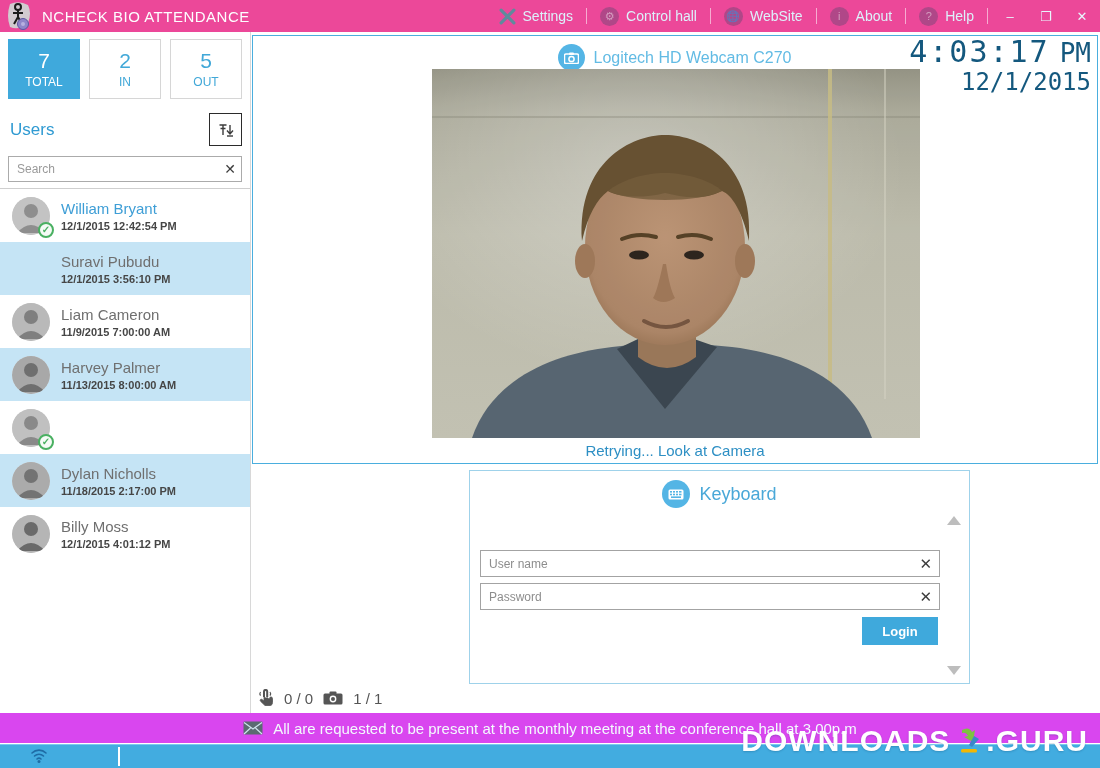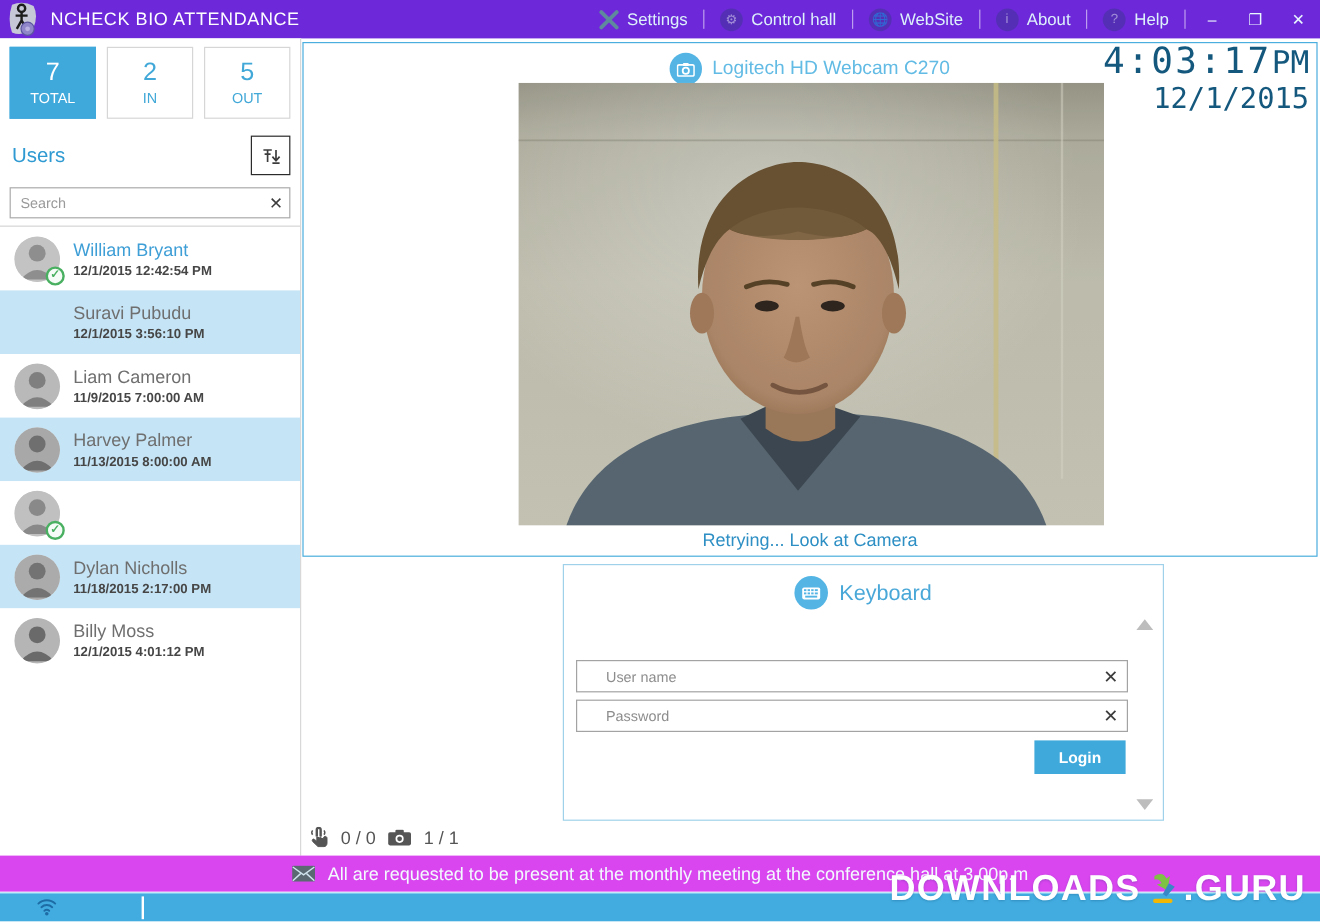--- a/index.html
+++ b/index.html
@@ -6,21 +6,21 @@
   html,body { width:1100px; height:768px; }
   body {
     font-family:"Liberation Sans", sans-serif;
     background:#ffffff; position:relative; overflow:hidden;
     -webkit-font-smoothing:antialiased;
   }
 
   
   .titlebar {
     position:absolute; top:0; left:0; width:1100px; height:32px;
-    background:#6d28d9; display:flex; align-items:center; color:#fff;
+    background:#ec4899; display:flex; align-items:center; color:#fff;
   }
   .app-logo { width:30px; height:30px; margin-left:4px; flex:0 0 auto; }
   .app-title { font-size:15px; letter-spacing:0.5px; margin-left:8px; color:#fdfeff; }
   .menu { margin-left:auto; display:flex; align-items:center; height:100%; }
   .menu-item { display:flex; align-items:center; gap:7px; padding:4px 13px; height:100%;
     color:#ddf1fb; font-size:14px; cursor:default;justify-content:center; }
   .menu-divider { width:1px; height:16px; background:rgba(255,255,255,0.55); }
   .mi-circle { width:19px; height:19px; border-radius:50%; background:rgba(20,70,95,0.28);
     display:flex; align-items:center; justify-content:center; font-size:11px;
     color:rgba(255,255,255,0.45); }
@@ -74,21 +74,21 @@
     border:1px solid #4aaede; background:#fff;
   }
   .cam-header { position:absolute; top:8px; left:0; width:100%; display:flex;
     justify-content:center; align-items:center; gap:8px; }
   .cam-icon-circle { width:27px; height:27px; border-radius:50%; background:#54b5e5;
     display:flex; align-items:center; justify-content:center; }
   .cam-name { color:#62bbe4; font-size:16px; }
   .clock-box { position:absolute; top:0px; right:6px; text-align:right;
     font-family:"DejaVu Sans Mono", monospace; color:#14587e; }
   .clock-time { font-size:30px; letter-spacing:2px; line-height:32px; }
-  .clock-time .mer { font-size:26px; letter-spacing:0; }
+  .clock-time .mer { font-size:26px; margin-left:10px; letter-spacing:0; }
   .clock-date { font-size:24px; line-height:26px; }
   .webcam-photo { position:absolute; left:179px; top:33px; width:488px; height:369px; }
   .cam-status { position:absolute; bottom:4px; left:0; width:100%; text-align:center;
     color:#2d8fc4; font-size:15px; }
 
   
   .kb-panel {
     position:absolute; left:427px; top:470px; width:501px; height:214px;
     border:1px solid #9fd2ea; background:#fff;margin-left:42px;
   }
@@ -99,21 +99,21 @@
   .kb-title { color:#4aa8d8; font-size:18px; }
   .tri-up { position:absolute; right:8px; top:45px; width:0; height:0;
     border-left:7px solid transparent; border-right:7px solid transparent;
     border-bottom:9px solid #bdbdbd; }
   .tri-down { position:absolute; right:8px; bottom:8px; width:0; height:0;
     border-left:7px solid transparent; border-right:7px solid transparent;
     border-top:9px solid #bdbdbd; }
   .field-wrap { position:absolute; left:10px; width:460px; height:27px; }
   .field-wrap.username { top:79px; }
   .field-wrap.password { top:112px; }
-  .login-field { width:100%; height:100%; border:1px solid #a3a3a3; padding:0 28px 0 24px;
+  .login-field { width:100%; height:100%; border:1px solid #a3a3a3; padding:0 28px 0 8px;
     font-size:12px; color:#333; font-family:"Liberation Sans", sans-serif; outline:none; }
   .login-field::placeholder { color:#8d8d8d; }
   .field-clear { position:absolute; right:8px; top:5px; font-size:15px; color:#3c3c3c; }
   .login-btn { position:absolute; right:31px; top:146px; width:76px; height:28px;
     background:#3fa9dc; color:#fff; border:none; font-size:13px; font-weight:bold;
     font-family:"Liberation Sans", sans-serif; }
 
   
   .cap-stats { position:absolute; left:258px; top:689px; display:flex; align-items:center;
     gap:10px; color:#555; font-size:15px; }

